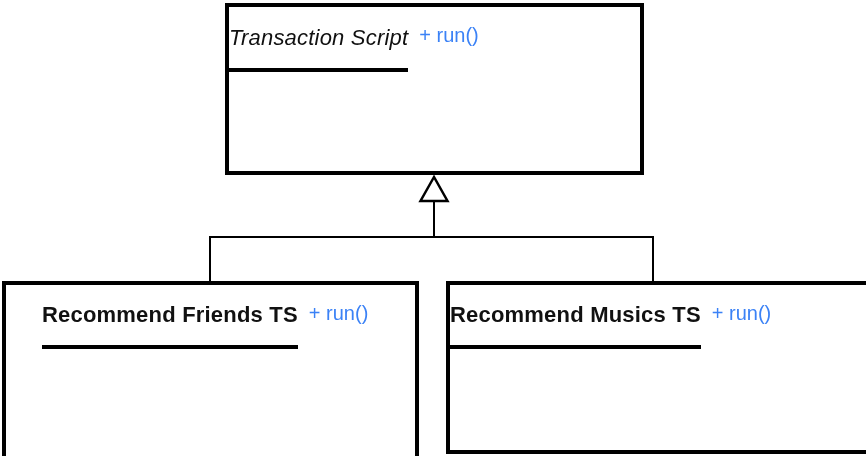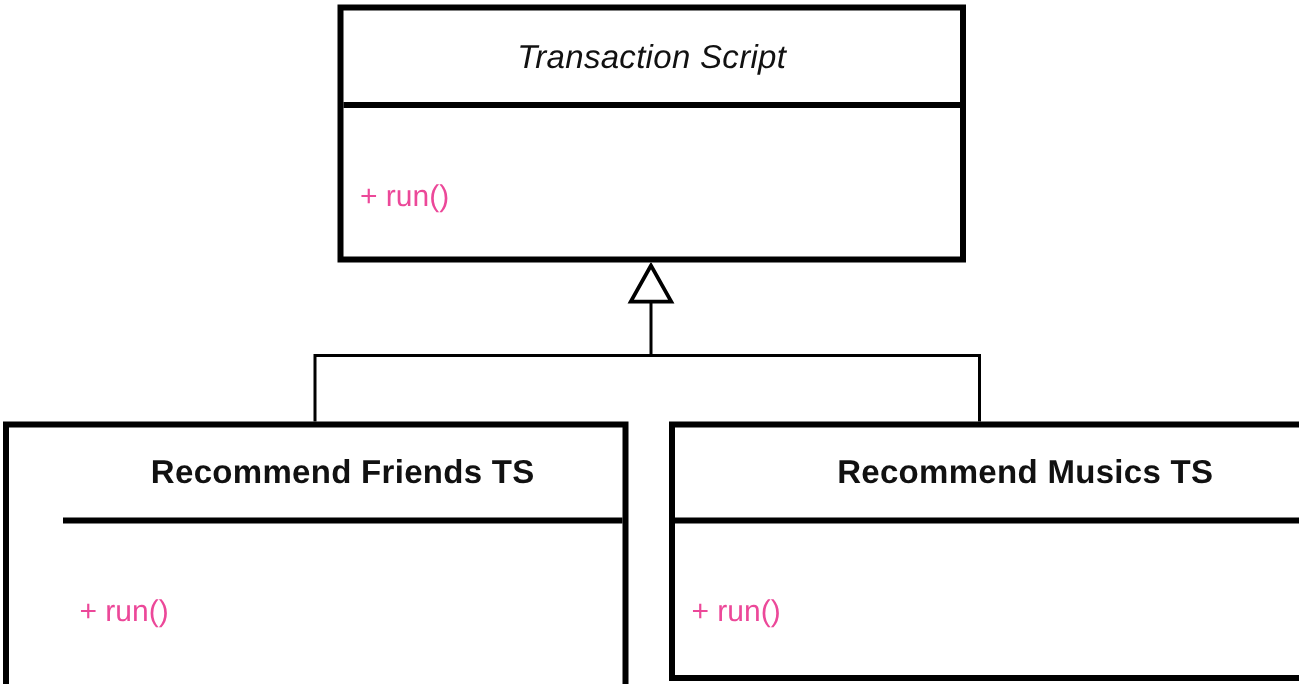--- a/index.html
+++ b/index.html
@@ -18,40 +18,39 @@
   svg.connectors {
     position: absolute; left: 0; top: 0;
     width: 866px; height: 456px;
     display: block;
   }
   .class-box {
     position: absolute;
     background: #ffffff;
     border: 4px solid #000000;
     display: flex;
-    flex-direction: column;
-    gap: 31px;
+    flex-direction: row;
   }
   .class-title {
     border-bottom: 4px solid #000000;
     display: flex;
     align-items: center;
     justify-content: center;
     font-size: 22px;
     letter-spacing: 0.2px;
     color: #111111;
     flex: 0 0 auto;
   }
   .class-title.italic { font-style: italic; font-weight: 400; }
   .class-title.bold { font-weight: 700; }
   .class-body {
     flex: 1 1 auto;
     padding: 17px 8px 0 11px;
     font-size: 20px;
-    color: #ec4899;
+    color: #3b82f6;
     border-radius: 21px;
   }
   #box-parent { left: 225px; top: 3px;   width: 419px; height: 172px; }
   #box-parent .class-title { height: 65px; }
   #box-left   { left: 2px;   top: 281px; width: 417px; height: 202px; padding-left: 36px; }
   #box-left .class-title { height: 64px; }
   #box-right  { left: 446px; top: 281px; width: 475px; height: 173px; }
   #box-right .class-title { height: 64px; }
 </style>
 </head>

